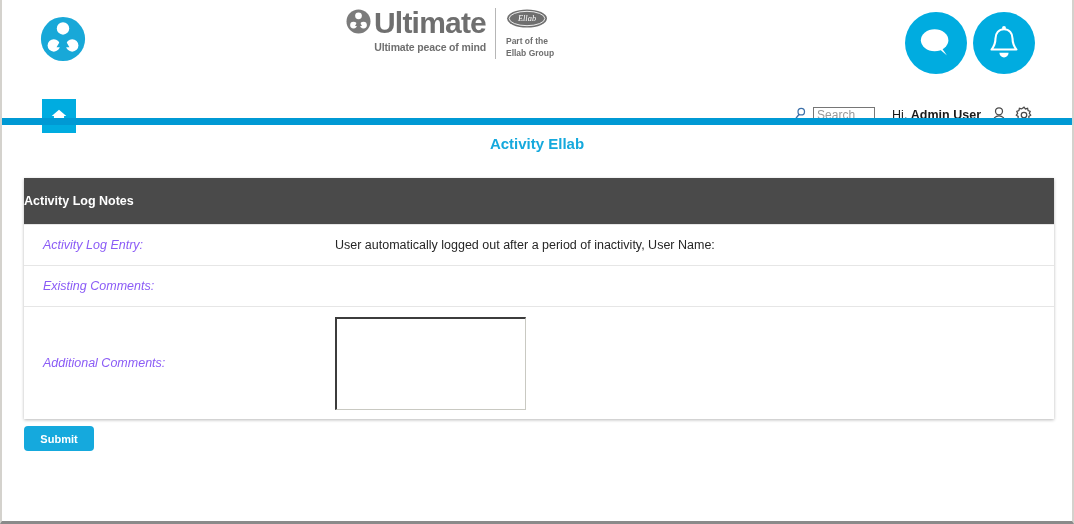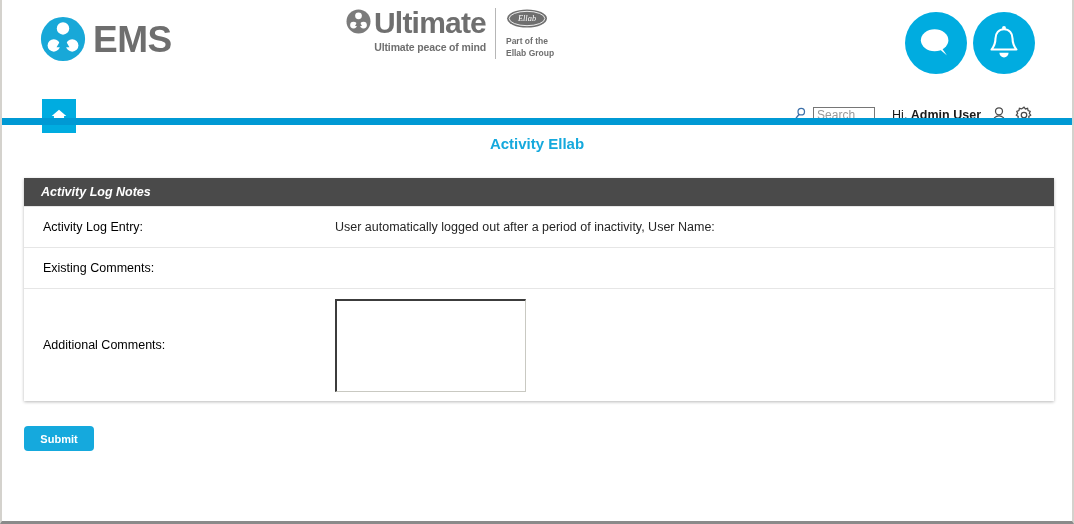--- a/index.html
+++ b/index.html
@@ -120,41 +120,40 @@
   }
 
   
   #panel {
     position: absolute; left: 22px; top: 178px;
     width: 1030px;
     background: #ffffff;
     box-shadow: 0 1px 3px rgba(0,0,0,0.28);
   }
   #panel-header {
-    height: 28px;
+    height: 46px;
     background: #4a4a4a;
     display: flex; align-items: center;
-    padding-left: 17px;
-    font-style: italic;
+    padding-left: 0;
   }
   #panel-header-title {
     font-size: 12.5px; font-weight: bold; color: #ffffff;
   }
   .panel-row {
     display: flex; align-items: center;
     border-top: 1px solid #e6e6e6;
     padding-left: 19px;
   }
   .panel-row:first-of-type { border-top: none; }
   #row-entry { height: 41px; }
   #row-existing { height: 41px; }
   #row-additional { height: 113px; align-items: center; }
   .row-label {
     width: 292px; flex: none;
-    font-size: 12.5px; color: #000000;
+    font-size: 12.5px; color: #8b5cf6; font-style: italic;
   }
   .row-value {
     font-size: 12.5px; color: #262626;
   }
   #comments-textarea {
     width: 191px; height: 93px;
     border: 1px solid #c9c9c2;
     border-top: 2px solid #3c3c3c;
     border-left: 2px solid #3c3c3c;
     background: #ffffff;
@@ -184,21 +183,20 @@
     <div id="ems-logo">
       <span class="ems-mark">
         <svg viewBox="0 0 100 100" width="46" height="46" aria-hidden="true">
           <circle cx="50" cy="50" r="48" fill="#18a8d8"></circle>
           <circle cx="50" cy="27" r="13.5" fill="#ffffff"></circle>
           <circle cx="30" cy="64" r="13.5" fill="#ffffff"></circle>
           <circle cx="70" cy="64" r="13.5" fill="#ffffff"></circle>
           <path d="M50 44 L64 68 L36 68 Z" fill="#18a8d8"></path>
         </svg>
       </span>
-      <span class="ems-text">EMS</span>
     </div>
 
     <div id="hanwell-logo">
       <div id="hanwell-word">
         <div class="hw-top">
           <span>
             <svg viewBox="0 0 100 100" width="25" height="25" aria-hidden="true">
               <circle cx="50" cy="50" r="48" fill="#7b7b7b"></circle>
               <circle cx="50" cy="27" r="13.5" fill="#ffffff"></circle>
               <circle cx="30" cy="64" r="13.5" fill="#ffffff"></circle>

